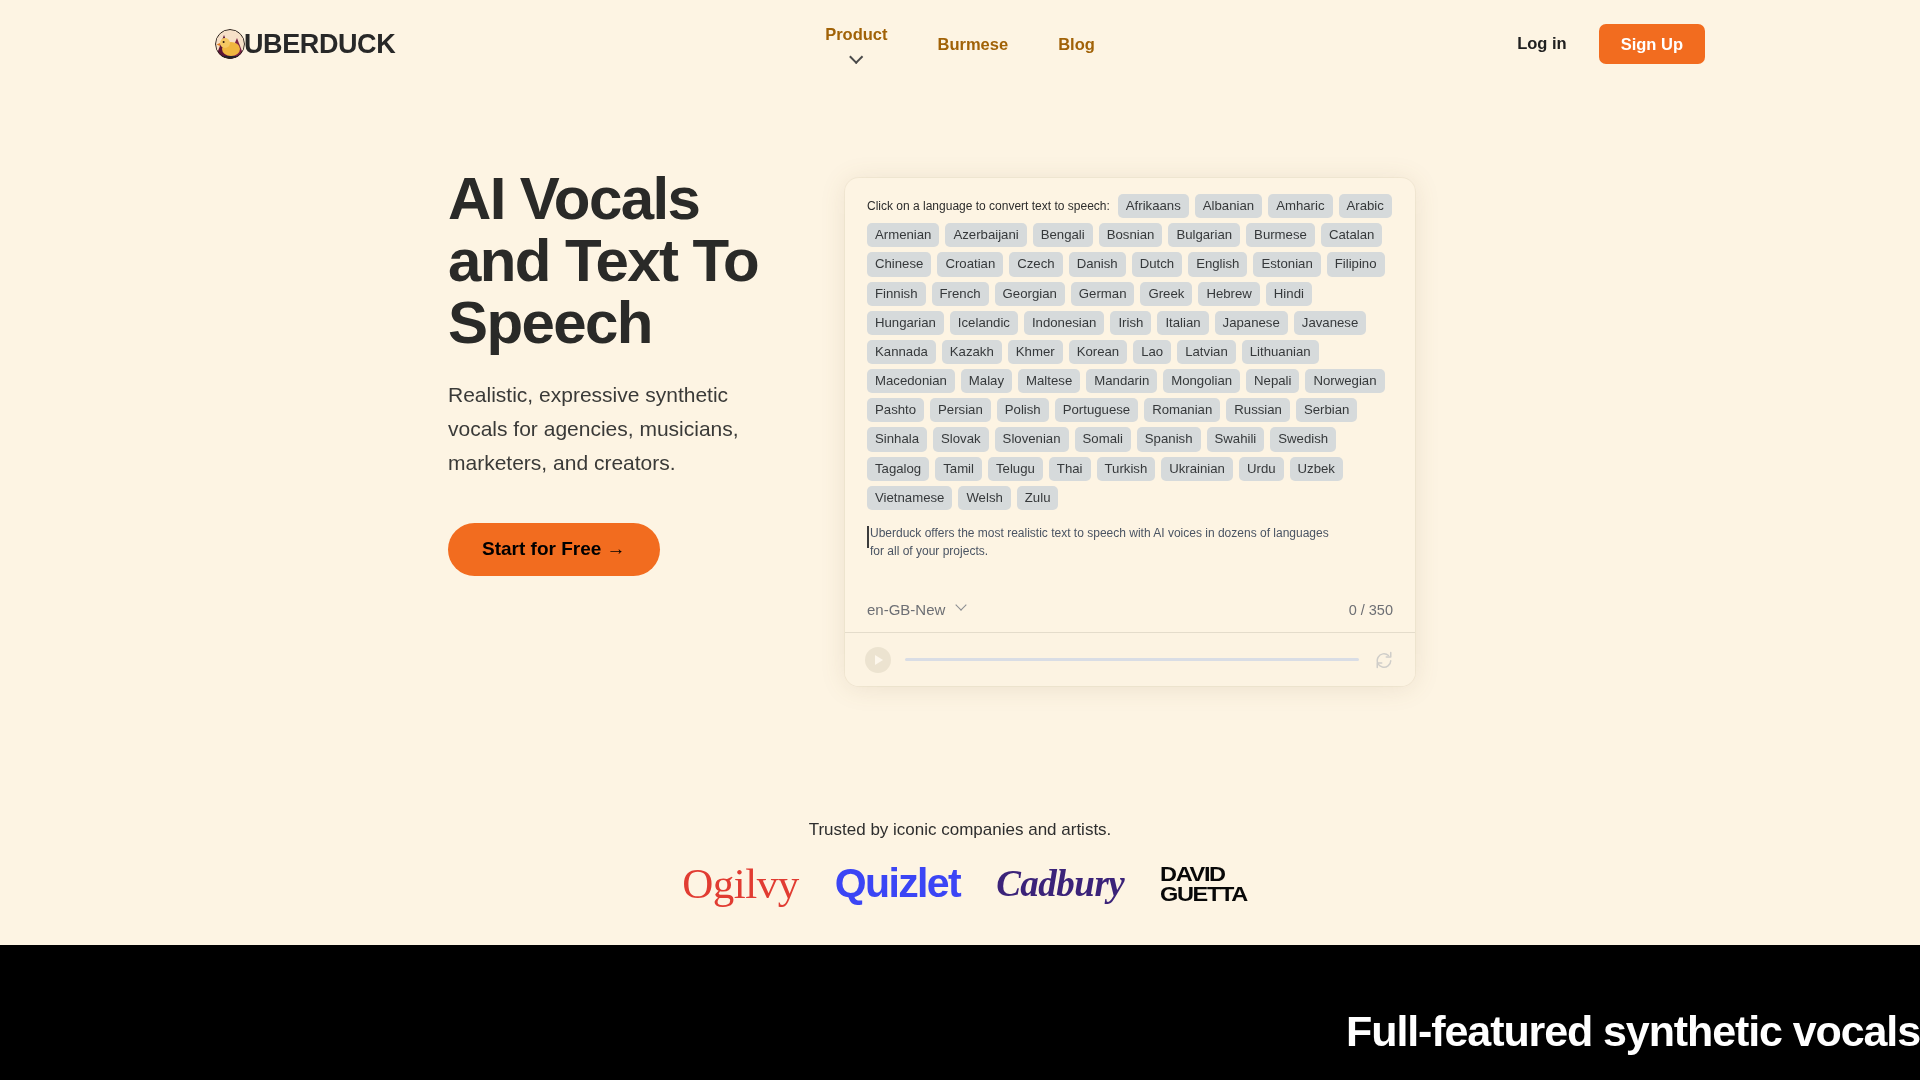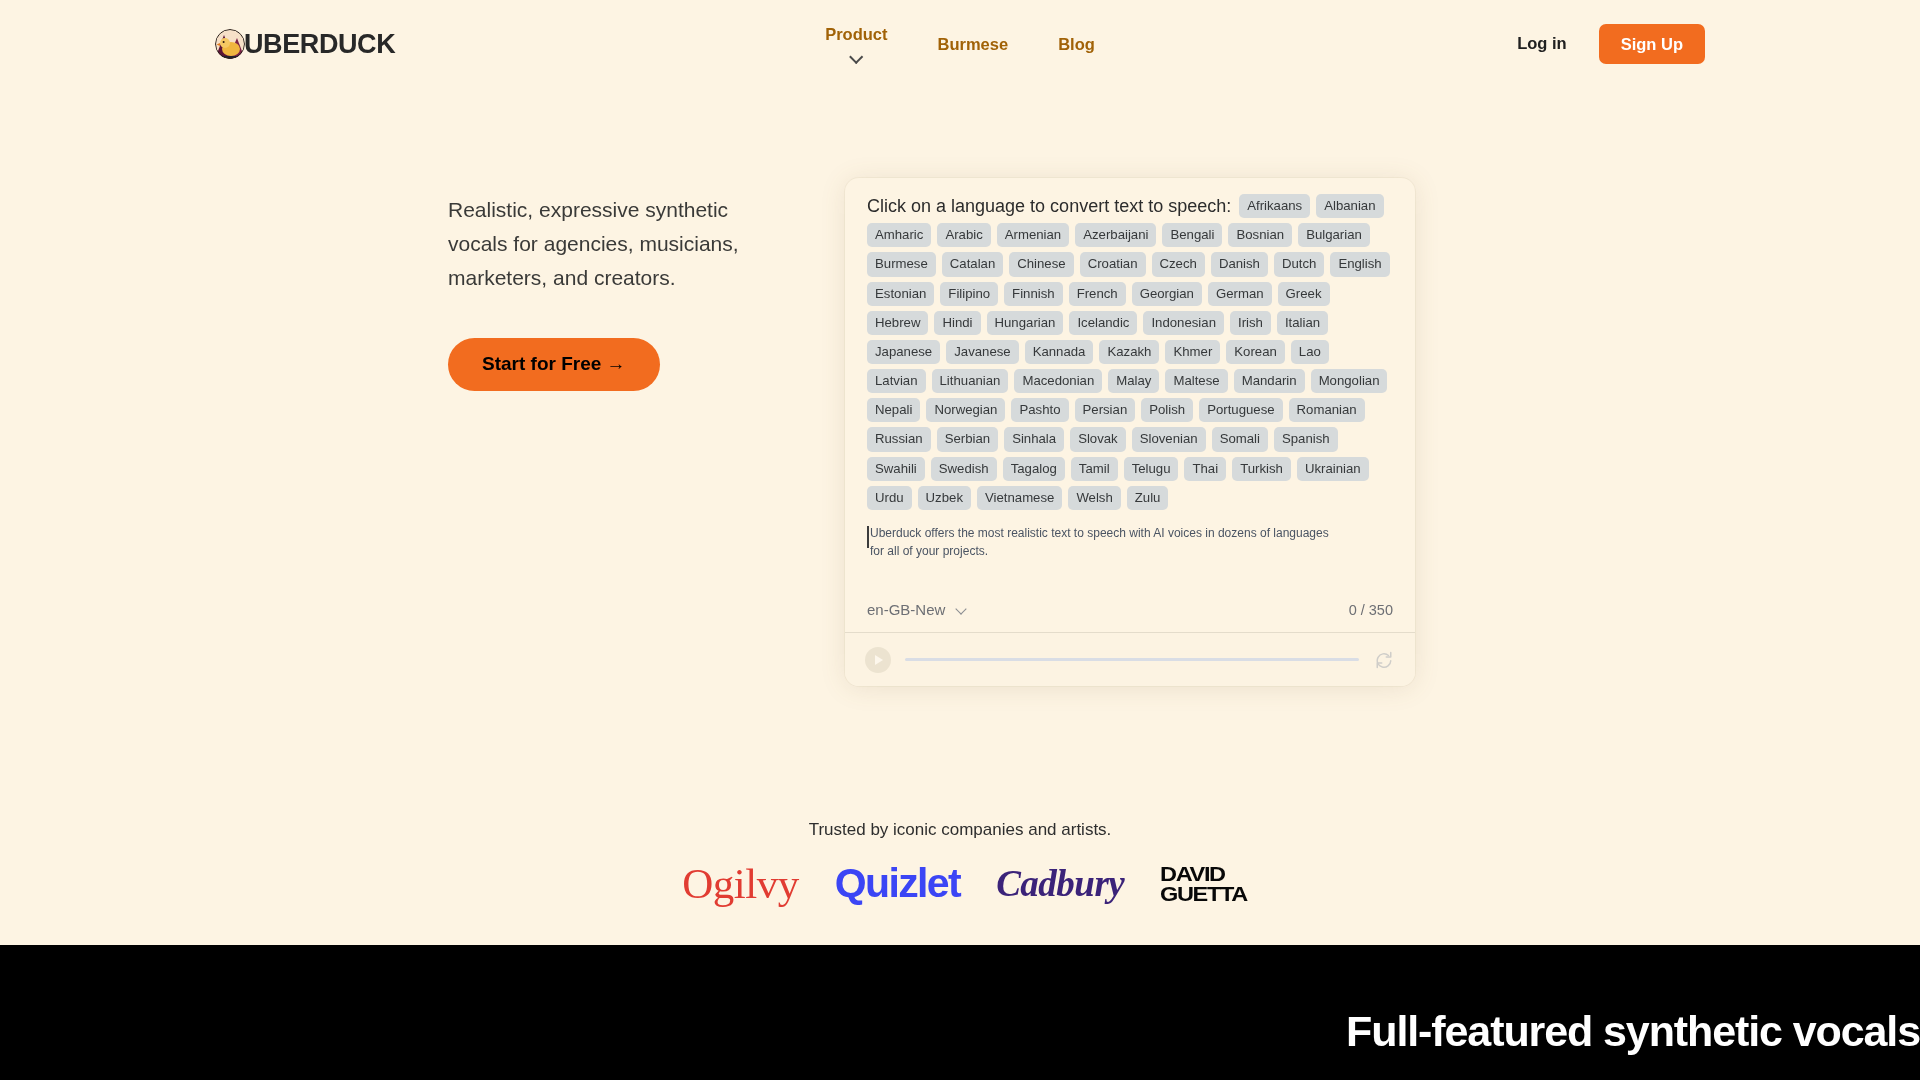--- a/index.html
+++ b/index.html
@@ -199,21 +199,21 @@
 
   .lang-area {
     display: flex;
     flex-wrap: wrap;
     align-items: center;
     gap: 5px 6px;
     margin-bottom: 14px;
   }
 
   .lang-prompt {
-    font-size: 18px;
+    font-size: 12px;
     color: #2c2c2c;
     font-weight: 400;
     margin-right: 2px;
     white-space: nowrap;
   }
 
   .chip {
     background: #d6dadb;
     color: #36393b;
     border: none;
@@ -251,21 +251,20 @@
     left: 22px;
     right: 22px;
     bottom: 14px;
     display: flex;
     align-items: center;
     justify-content: space-between;
   }
 
   .voice-select {
     display: flex;
-    align-items: center;
     gap: 12px;
     cursor: pointer;
   }
   .voice-name {
     font-size: 15px;
     color: #6d6f74;
     font-weight: 400;
   }
   .chev-sm {
     display: inline-block;
@@ -461,20 +460,25 @@
     </div>
 
     <div class="nav-right">
       <a class="login-link" href="#">Log in</a>
       <button class="signup-btn">Sign Up</button>
     </div>
   </div>
 
   <div class="hero">
     <div class="hero-left">
+      <h1 class="hero-title">
+        <span>AI Vocals</span><br>
+        <span>and Text To</span><br>
+        <span>Speech</span>
+      </h1>
       <p class="hero-sub">Realistic, expressive synthetic vocals for agencies, musicians, marketers, and creators.</p>
       <button class="cta-btn">Start for Free →</button>
     </div>
   </div>
 
   <div class="tts-widget">
 
     <div class="tts-body">
 
       <div class="lang-area">

